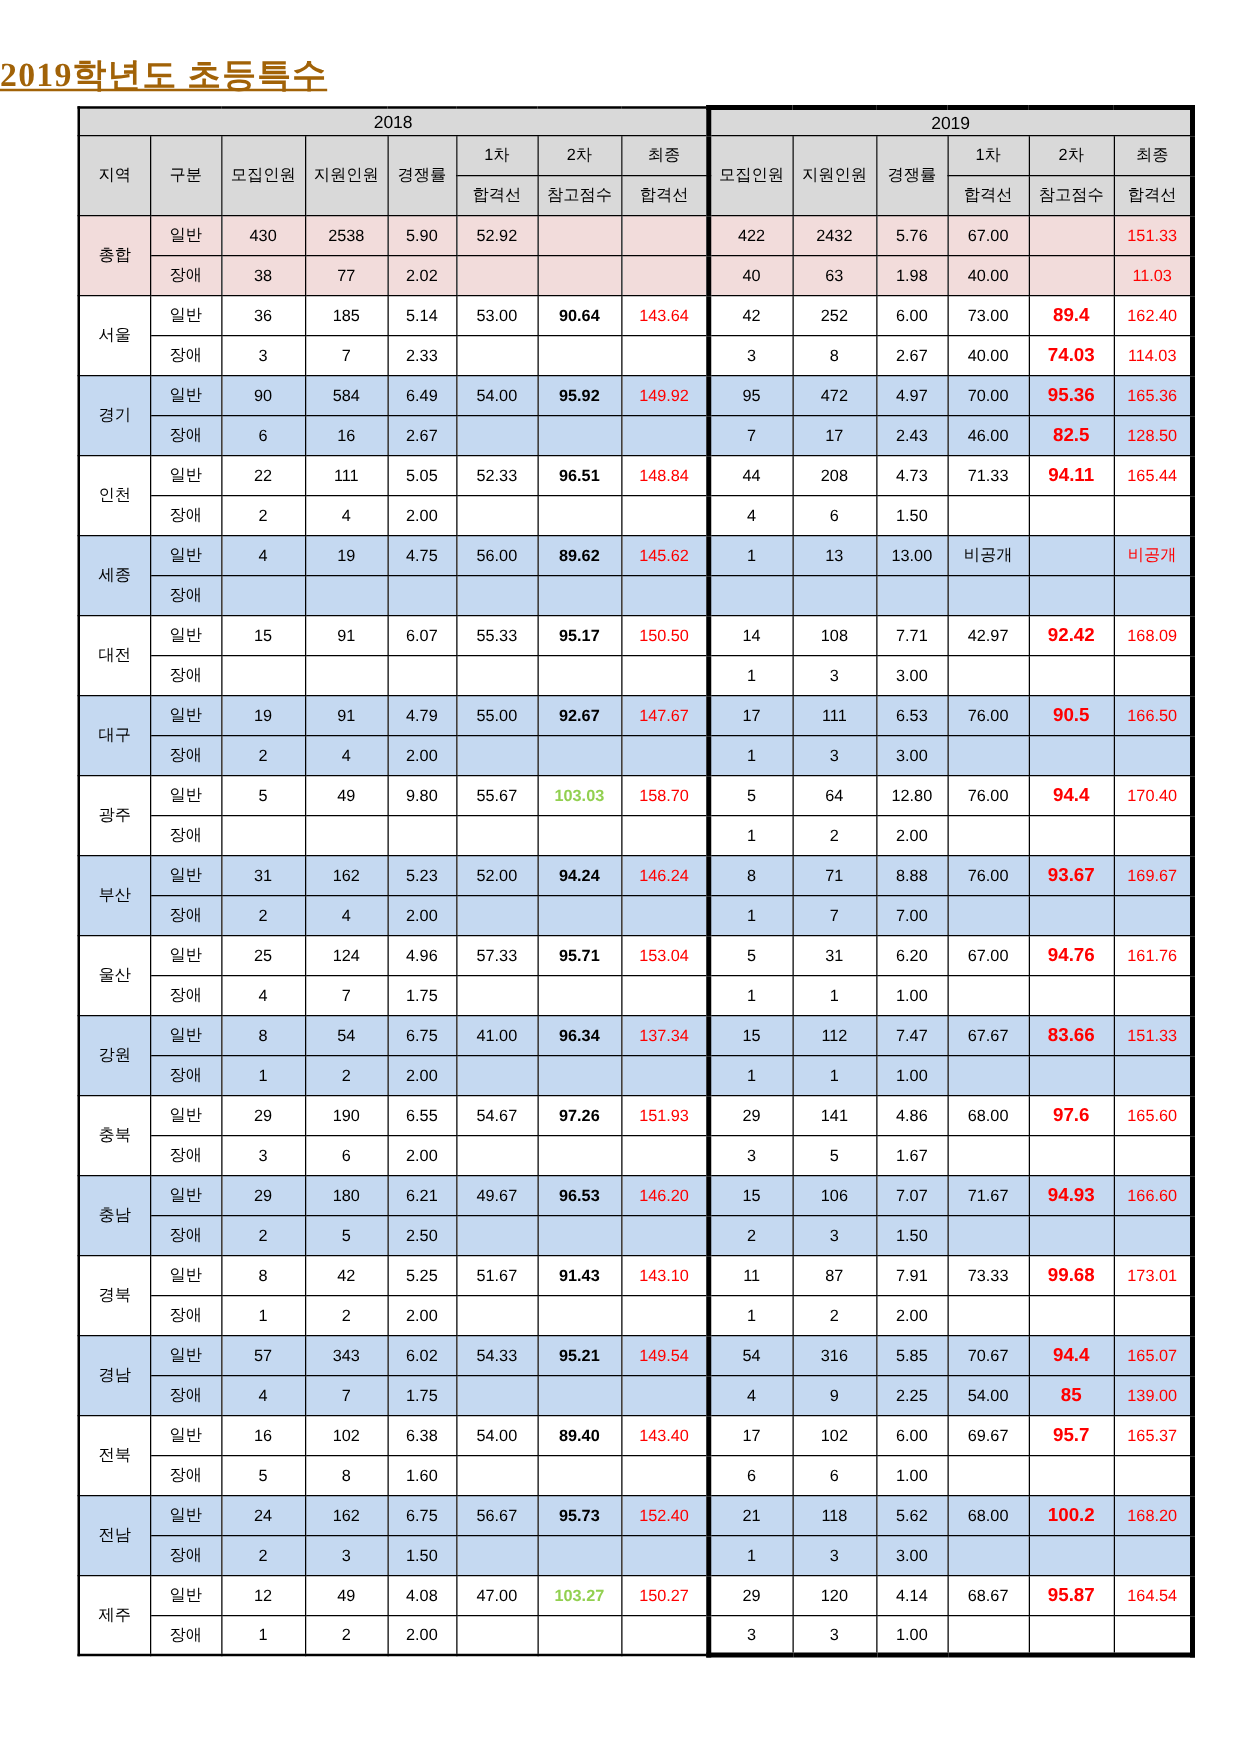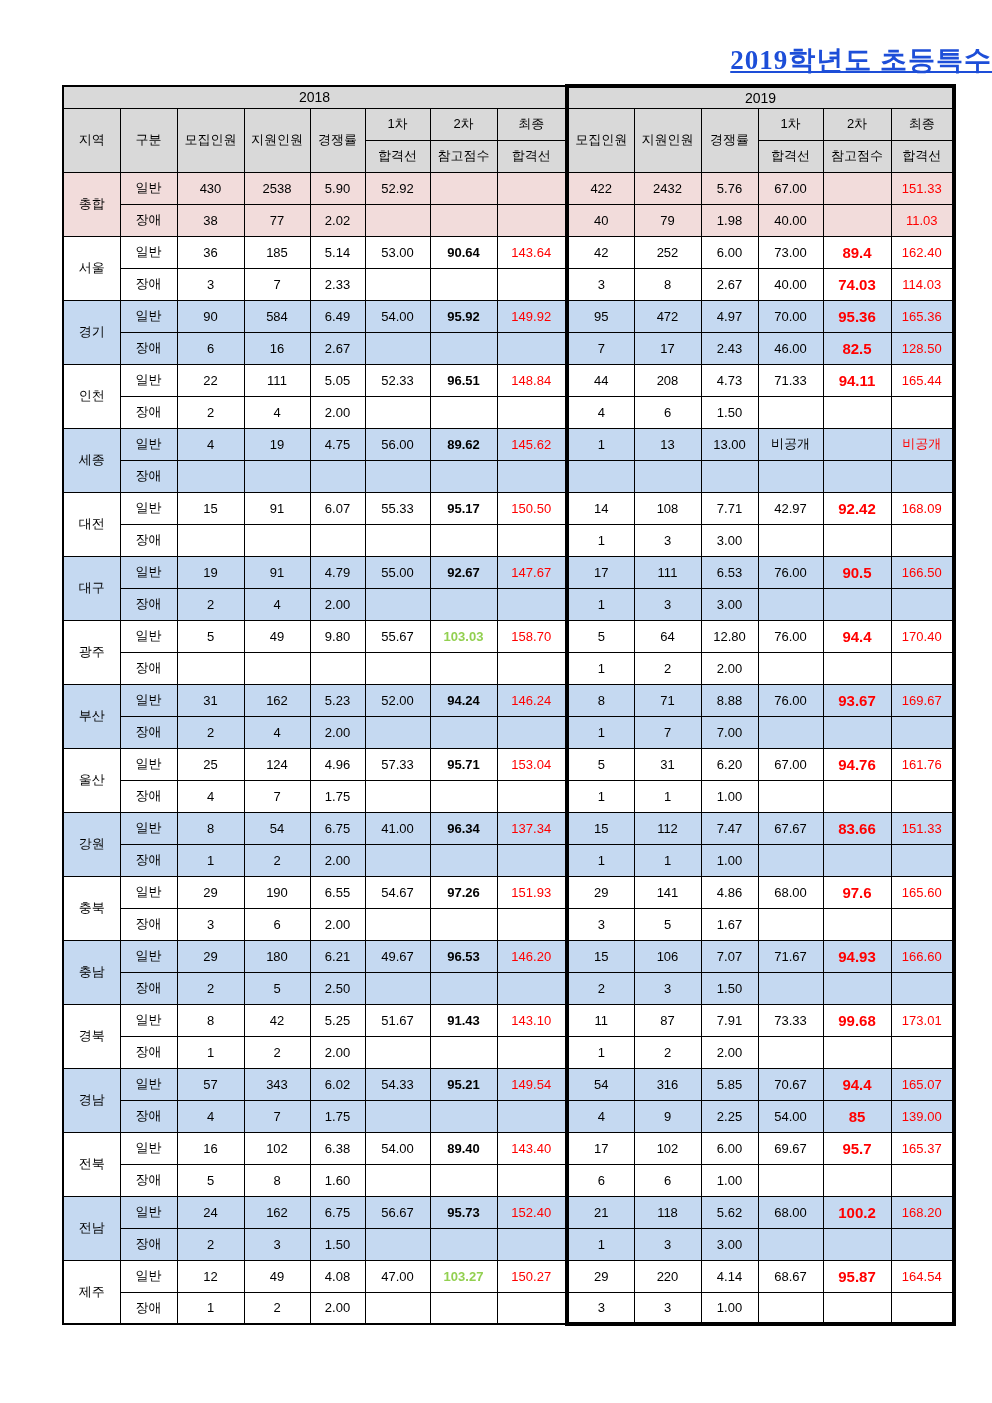--- a/index.html
+++ b/index.html
@@ -3,23 +3,23 @@
 <meta charset="utf-8">
 <style>
   :root{
     --red:#FF0000; --green:#92D050; --blue:#00B0F0;
     --pink-row:#F2DCDB; --blue-row:#C5D9F1; --hdr:#D9D9D9;
   }
   *{box-sizing:border-box;}
   html,body{margin:0;padding:0;background:#fff;}
   body{width:992px;height:1403px;position:relative;font-family:"Liberation Sans",sans-serif;}
   .page-title{
-    position:absolute;top:42px;left:0;width:992px;text-align:right;
+    position:absolute;top:42px;left:0;width:992px;text-align:left;
     font-family:"Liberation Serif",serif;font-size:27px;font-weight:bold;
-    color:#1d4ed8;text-decoration:underline;letter-spacing:1px;
+    color:#a16207;text-decoration:underline;letter-spacing:1px;
   }
   table.adm{
     position:absolute;left:62px;top:84px;border-collapse:collapse;table-layout:fixed;
     border:2px solid #000;font-size:13px;color:#000;
   }
   table.adm td,table.adm th{
     border:1px solid #000;padding:0 2px;text-align:center;vertical-align:middle;
     overflow:hidden;white-space:nowrap;font-weight:normal;
   }
   tr.yearrow th{height:22px;background:var(--hdr);font-size:14px;}
@@ -112,21 +112,21 @@
       </tr>
       <tr class="tone-pink">
         <td class="cat">장애</td>
         <td class="c0 y18">38</td>
         <td class="c1 y18">77</td>
         <td class="c2 y18">2.02</td>
         <td class="c3 y18"></td>
         <td class="c4 y18"></td>
         <td class="c5 y18"></td>
         <td class="c0 y19 thickL">40</td>
-        <td class="c1 y19">79</td>
+        <td class="c1 y19">63</td>
         <td class="c2 y19">1.98</td>
         <td class="c3 y19">40.00</td>
         <td class="c4 y19"></td>
         <td class="c5 y19 thickR">11.03</td>
       </tr>
       <tr class="tone-white">
         <td rowspan="2" class="region">서울</td>
         <td class="cat">일반</td>
         <td class="c0 y18">36</td>
         <td class="c1 y18">185</td>
@@ -624,21 +624,21 @@
       <tr class="tone-white">
         <td rowspan="2" class="region">제주</td>
         <td class="cat">일반</td>
         <td class="c0 y18">12</td>
         <td class="c1 y18">49</td>
         <td class="c2 y18">4.08</td>
         <td class="c3 y18">47.00</td>
         <td class="c4 y18 green">103.27</td>
         <td class="c5 y18">150.27</td>
         <td class="c0 y19 thickL">29</td>
-        <td class="c1 y19">220</td>
+        <td class="c1 y19">120</td>
         <td class="c2 y19">4.14</td>
         <td class="c3 y19">68.67</td>
         <td class="c4 y19">95.87</td>
         <td class="c5 y19 thickR">164.54</td>
       </tr>
       <tr class="tone-white">
         <td class="cat">장애</td>
         <td class="c0 y18">1</td>
         <td class="c1 y18">2</td>
         <td class="c2 y18">2.00</td>

